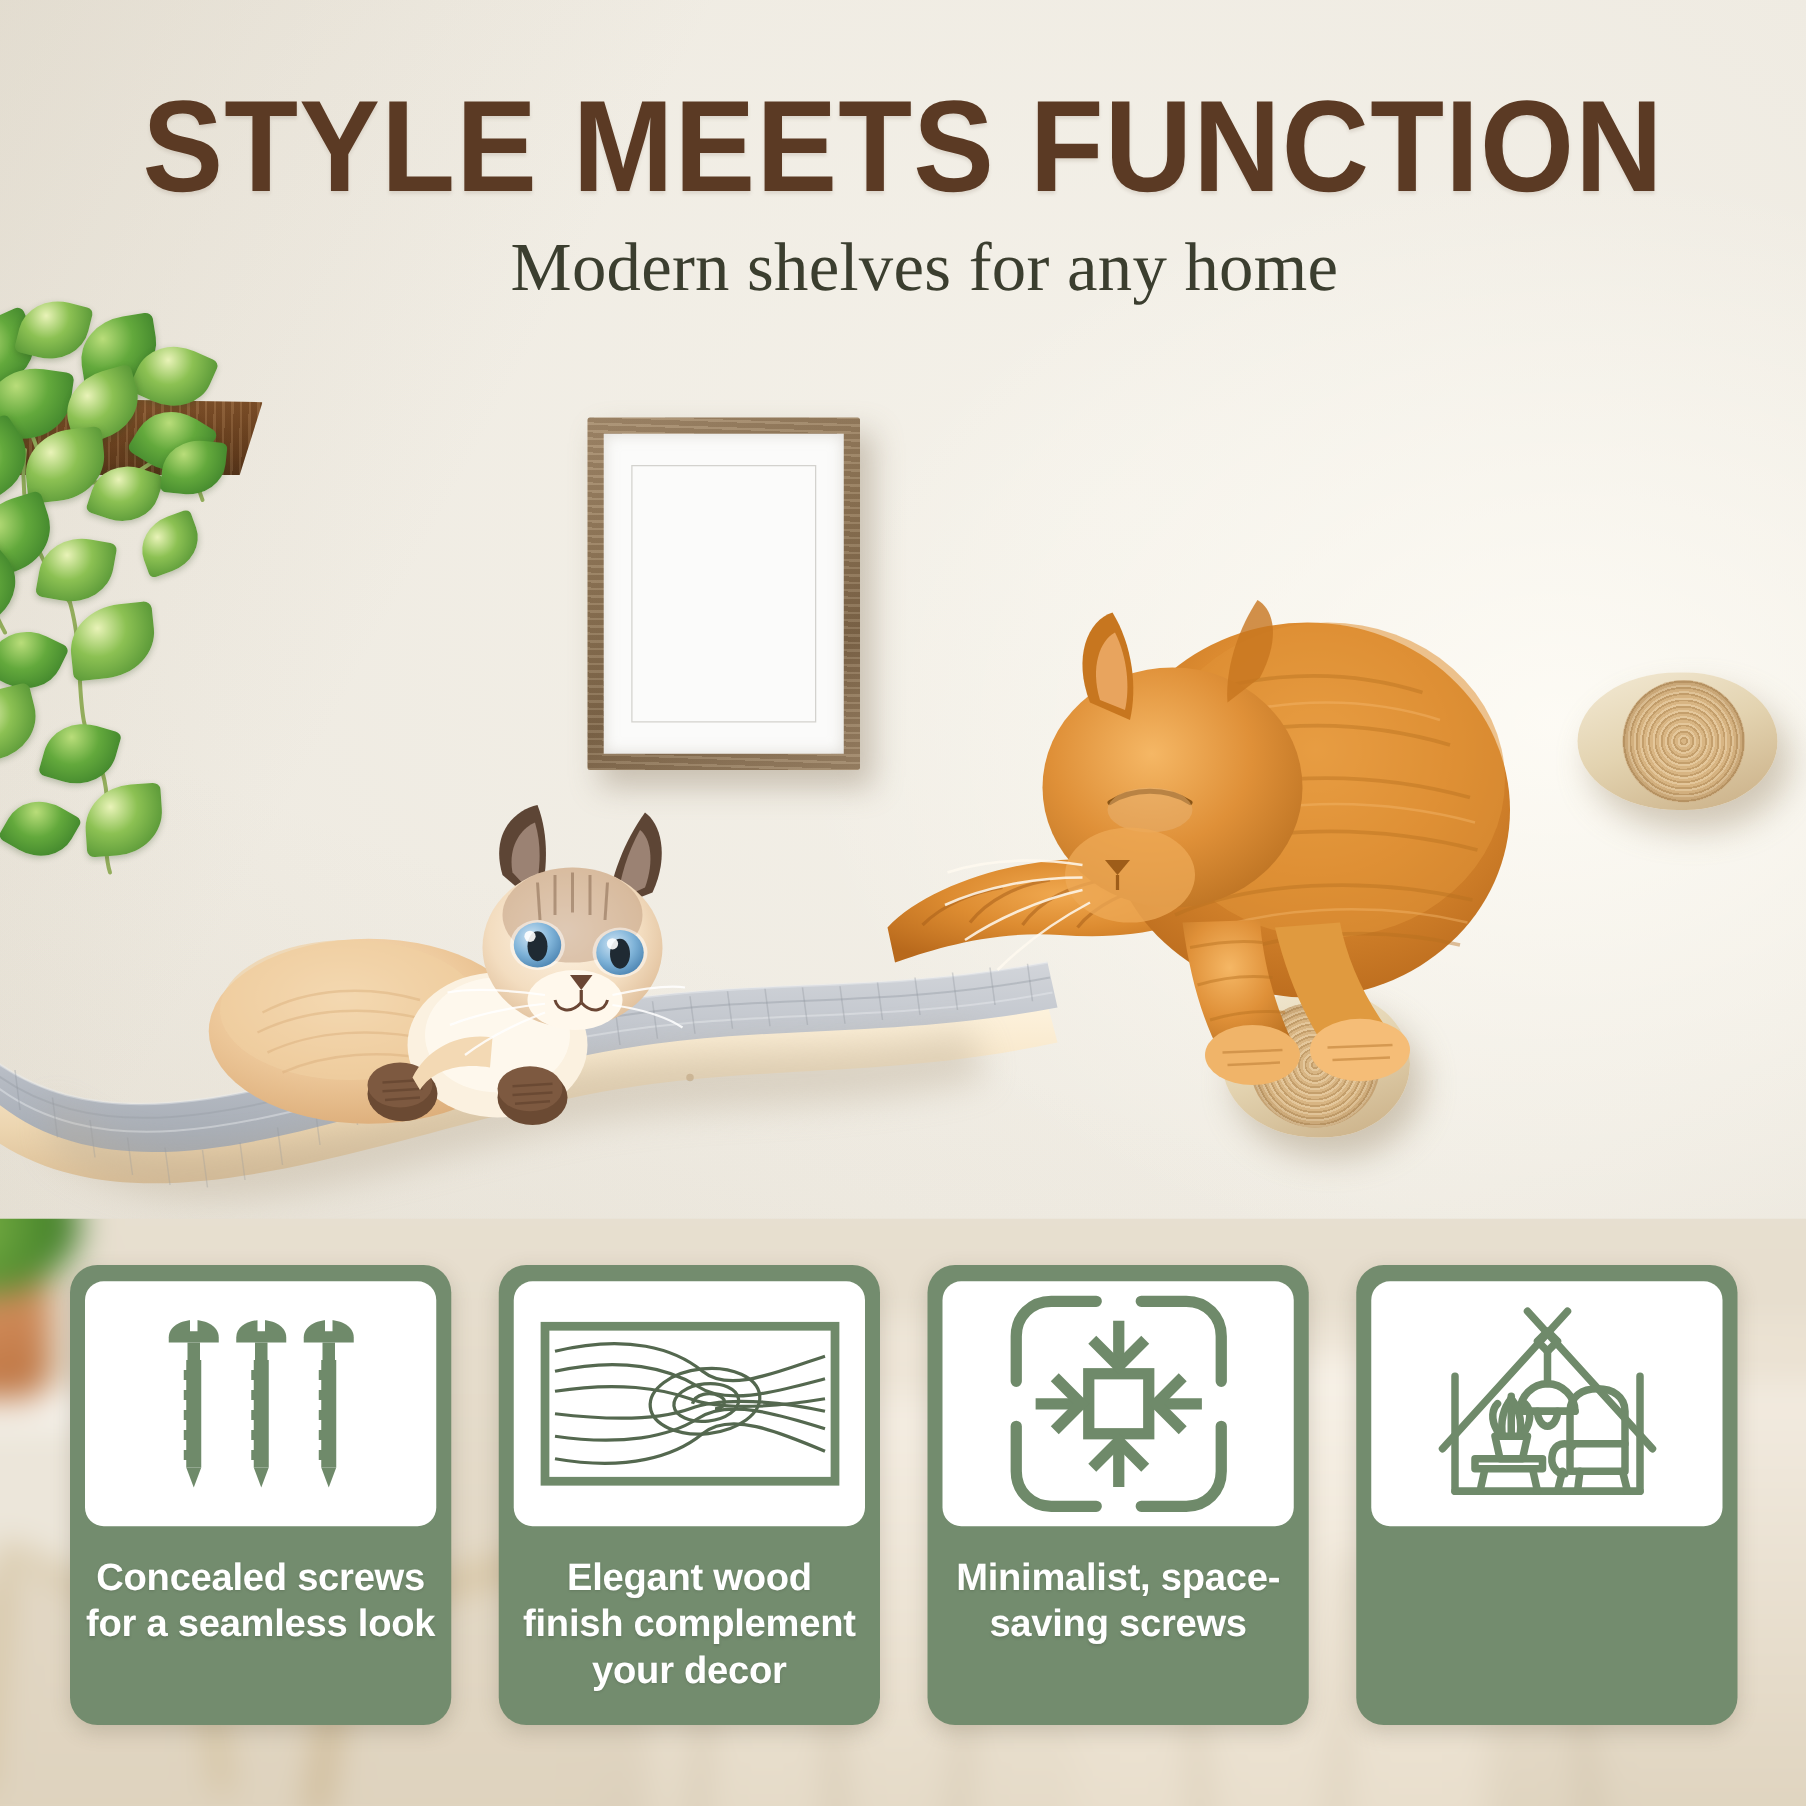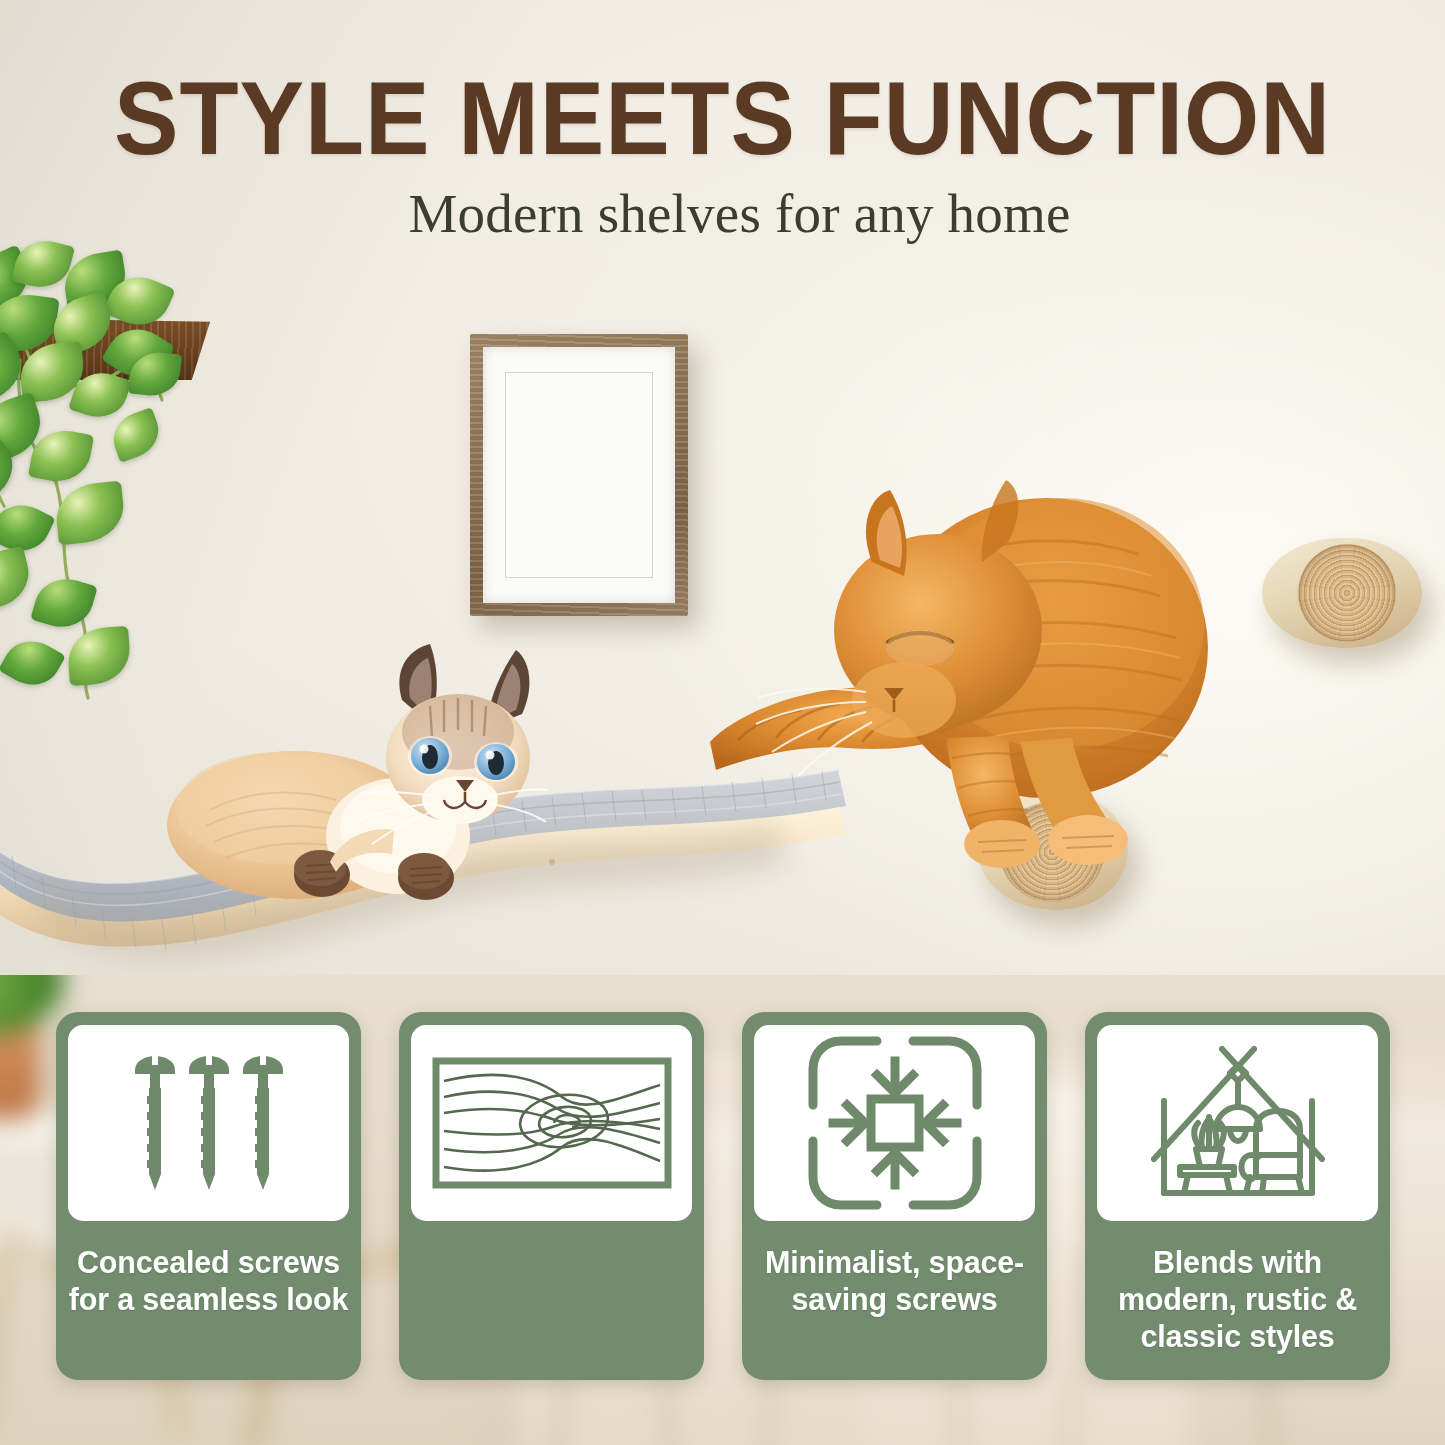--- a/index.html
+++ b/index.html
@@ -504,20 +504,21 @@
             <path d="M12 56 C 62 48, 98 54, 120 62 C 146 72, 192 68, 228 62"></path>
             <path d="M12 74 C 62 80, 98 78, 120 70 C 146 60, 192 64, 228 72"></path>
             <path d="M12 92 C 66 100, 104 92, 126 78 C 150 62, 190 74, 228 86"></path>
             <path d="M12 110 C 70 120, 108 108, 130 90 C 152 72, 190 88, 228 104"></path>
             <ellipse cx="132" cy="64" rx="44" ry="26" transform="rotate(-6 132 64)"></ellipse>
             <ellipse cx="133" cy="65" rx="26" ry="15" transform="rotate(-6 133 65)"></ellipse>
             <path d="M122 66 C 124 58, 136 56, 144 60 C 150 63, 148 70, 140 70"></path>
           </g>
         </svg>
       </div>
+      <div class="ctext">Elegant wood finish complement your decor</div>
     </div>
 
     <div class="card">
       <div class="iconbox">
         <svg width="176" height="176" viewBox="0 0 176 176">
           <g fill="none" stroke="#6f8a6a" stroke-width="9" stroke-linecap="round">
 
             <path d="M70 6 L 34 6 C 18 6, 6 18, 6 34 L 6 70"></path>
             <path d="M106 6 L 142 6 C 158 6, 170 18, 170 34 L 170 70"></path>
             <path d="M170 106 L 170 142 C 170 158, 158 170, 142 170 L 106 170"></path>
@@ -577,18 +578,17 @@
 
             <path d="M114 142 C 106 142, 102 134, 104 126 C 106 118, 114 116, 120 120"></path>
             <path d="M118 92 C 118 80, 128 74, 140 74 C 152 74, 162 80, 162 92 L 162 140 L 118 140 Z"></path>
             <path d="M118 118 L 162 118"></path>
             <path d="M112 140 L 108 156"></path>
             <path d="M160 140 L 164 156"></path>
             <path d="M126 140 L 124 156"></path>
           </g>
         </svg>
       </div>
-      <div class="ctext">Blends with modern, rustic &amp; classic styles</div>
     </div>
 
   </div>
 
 </div>
 
 </body></html>

